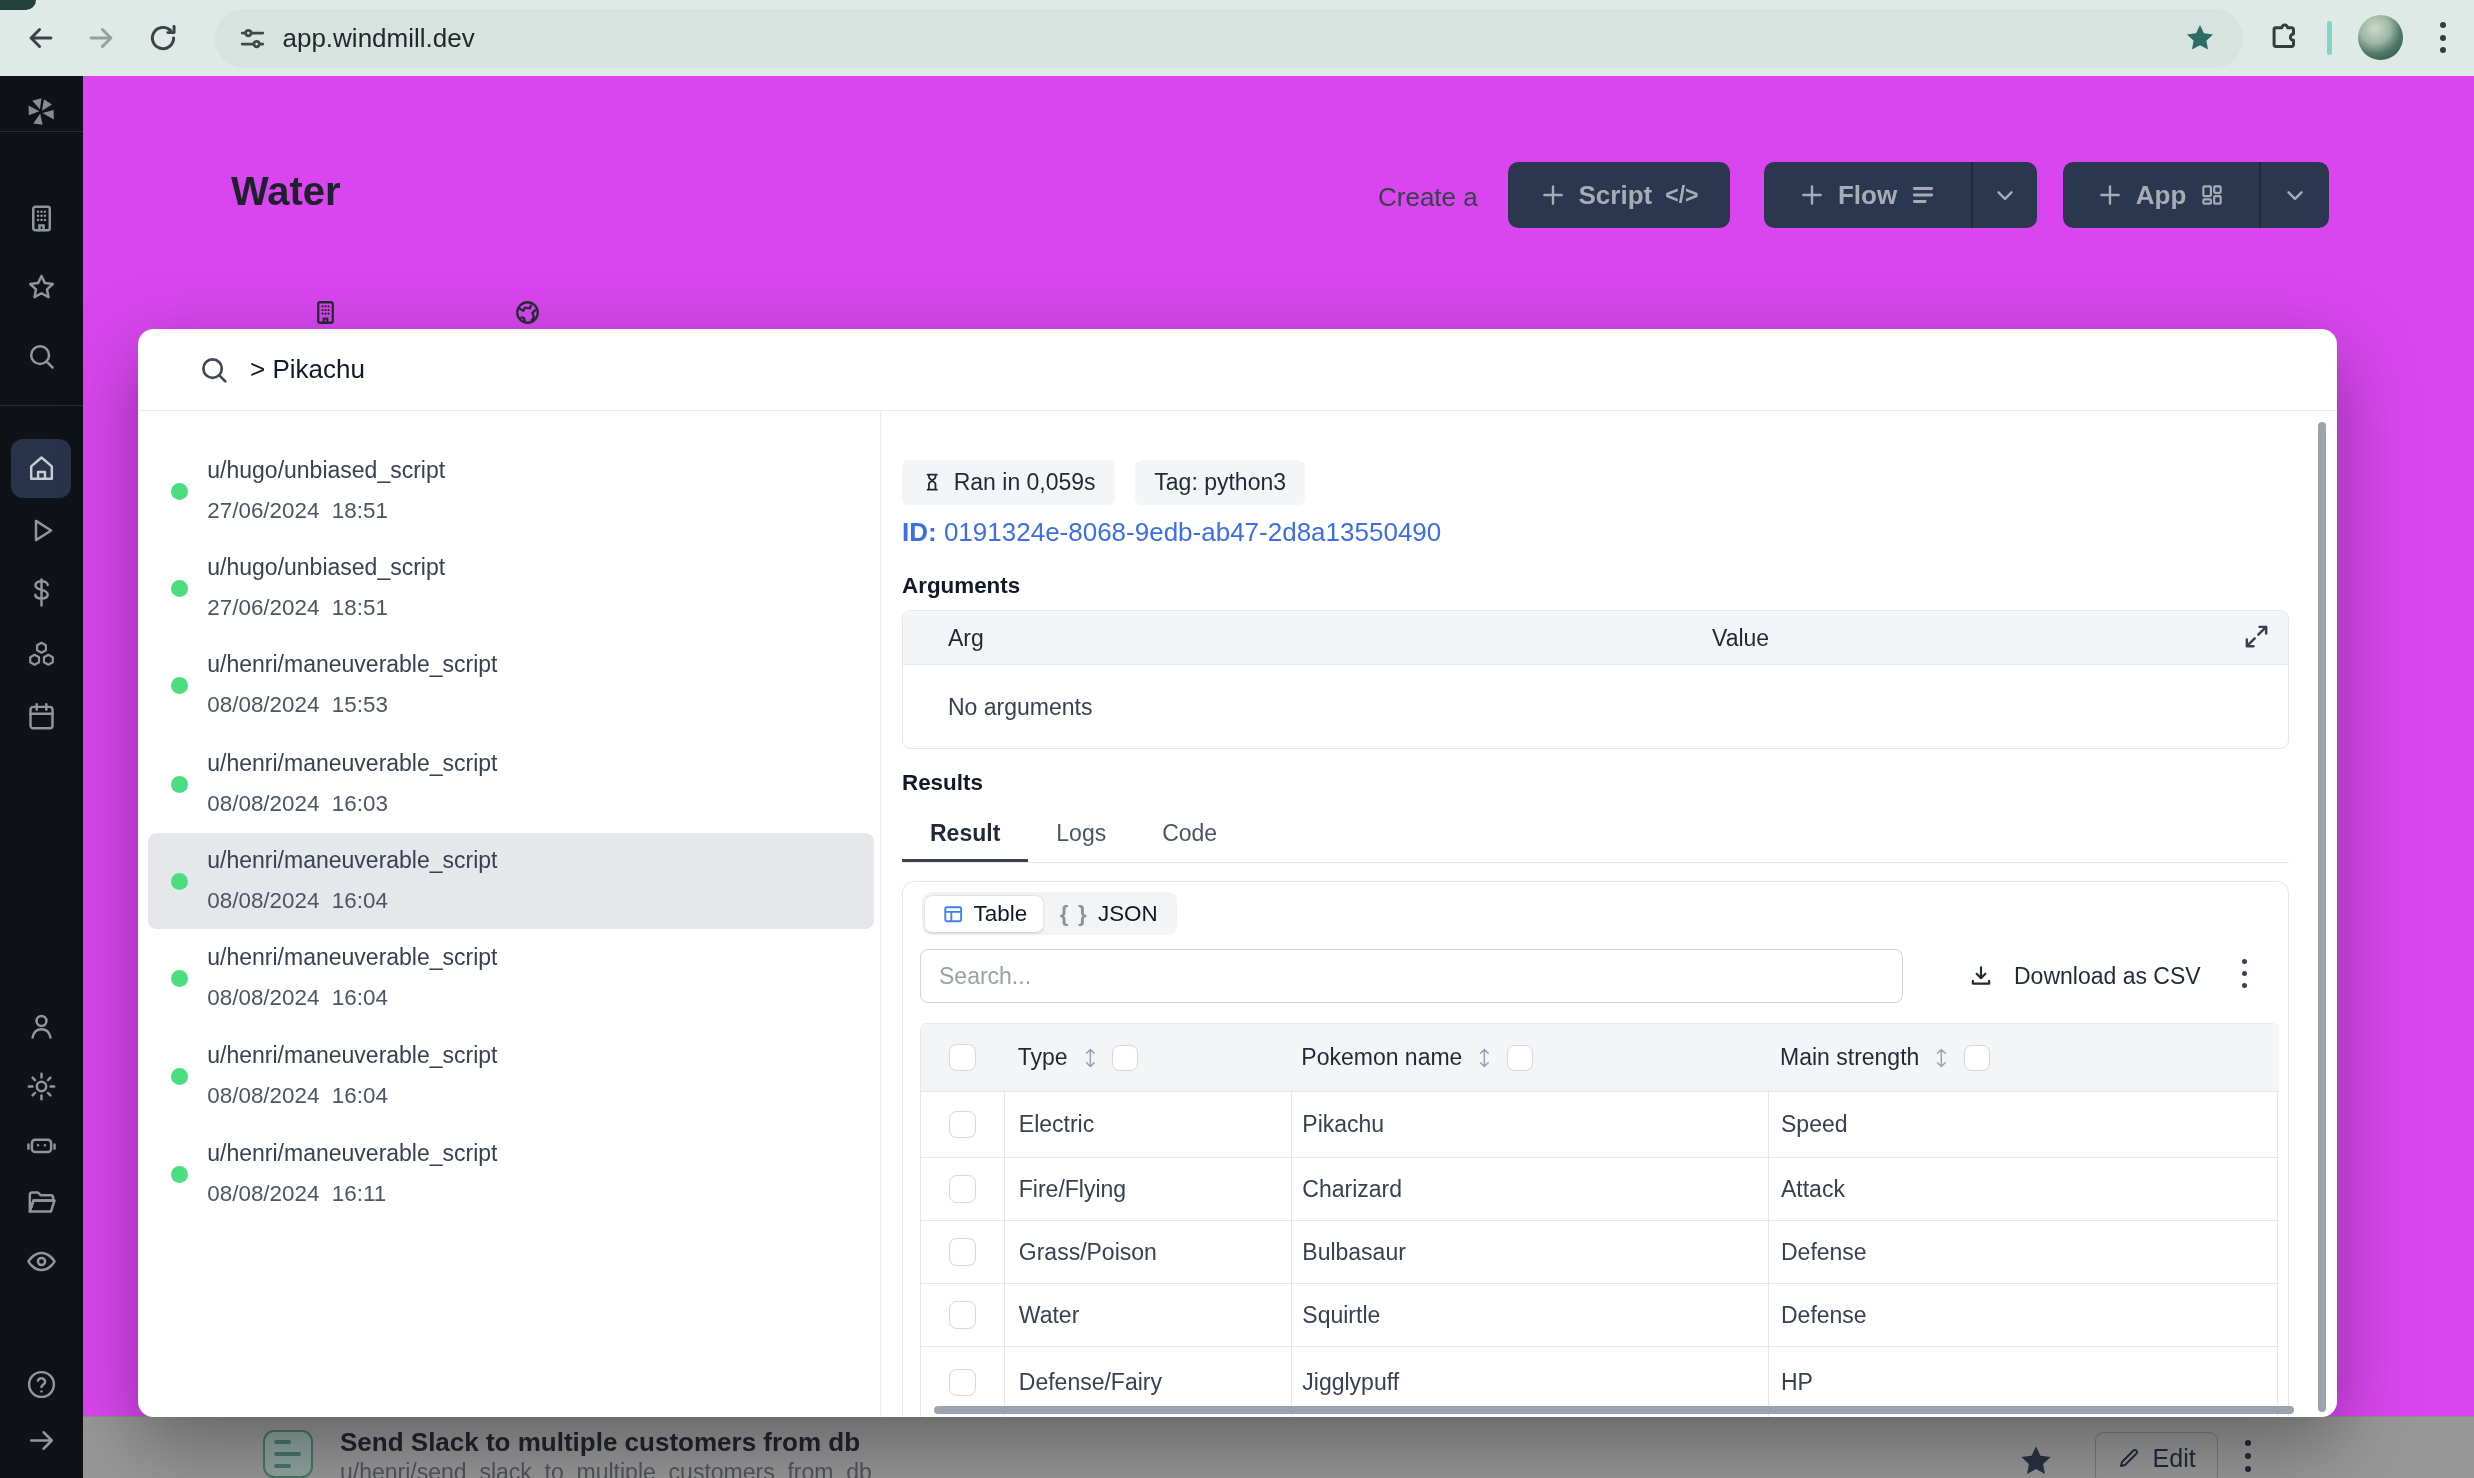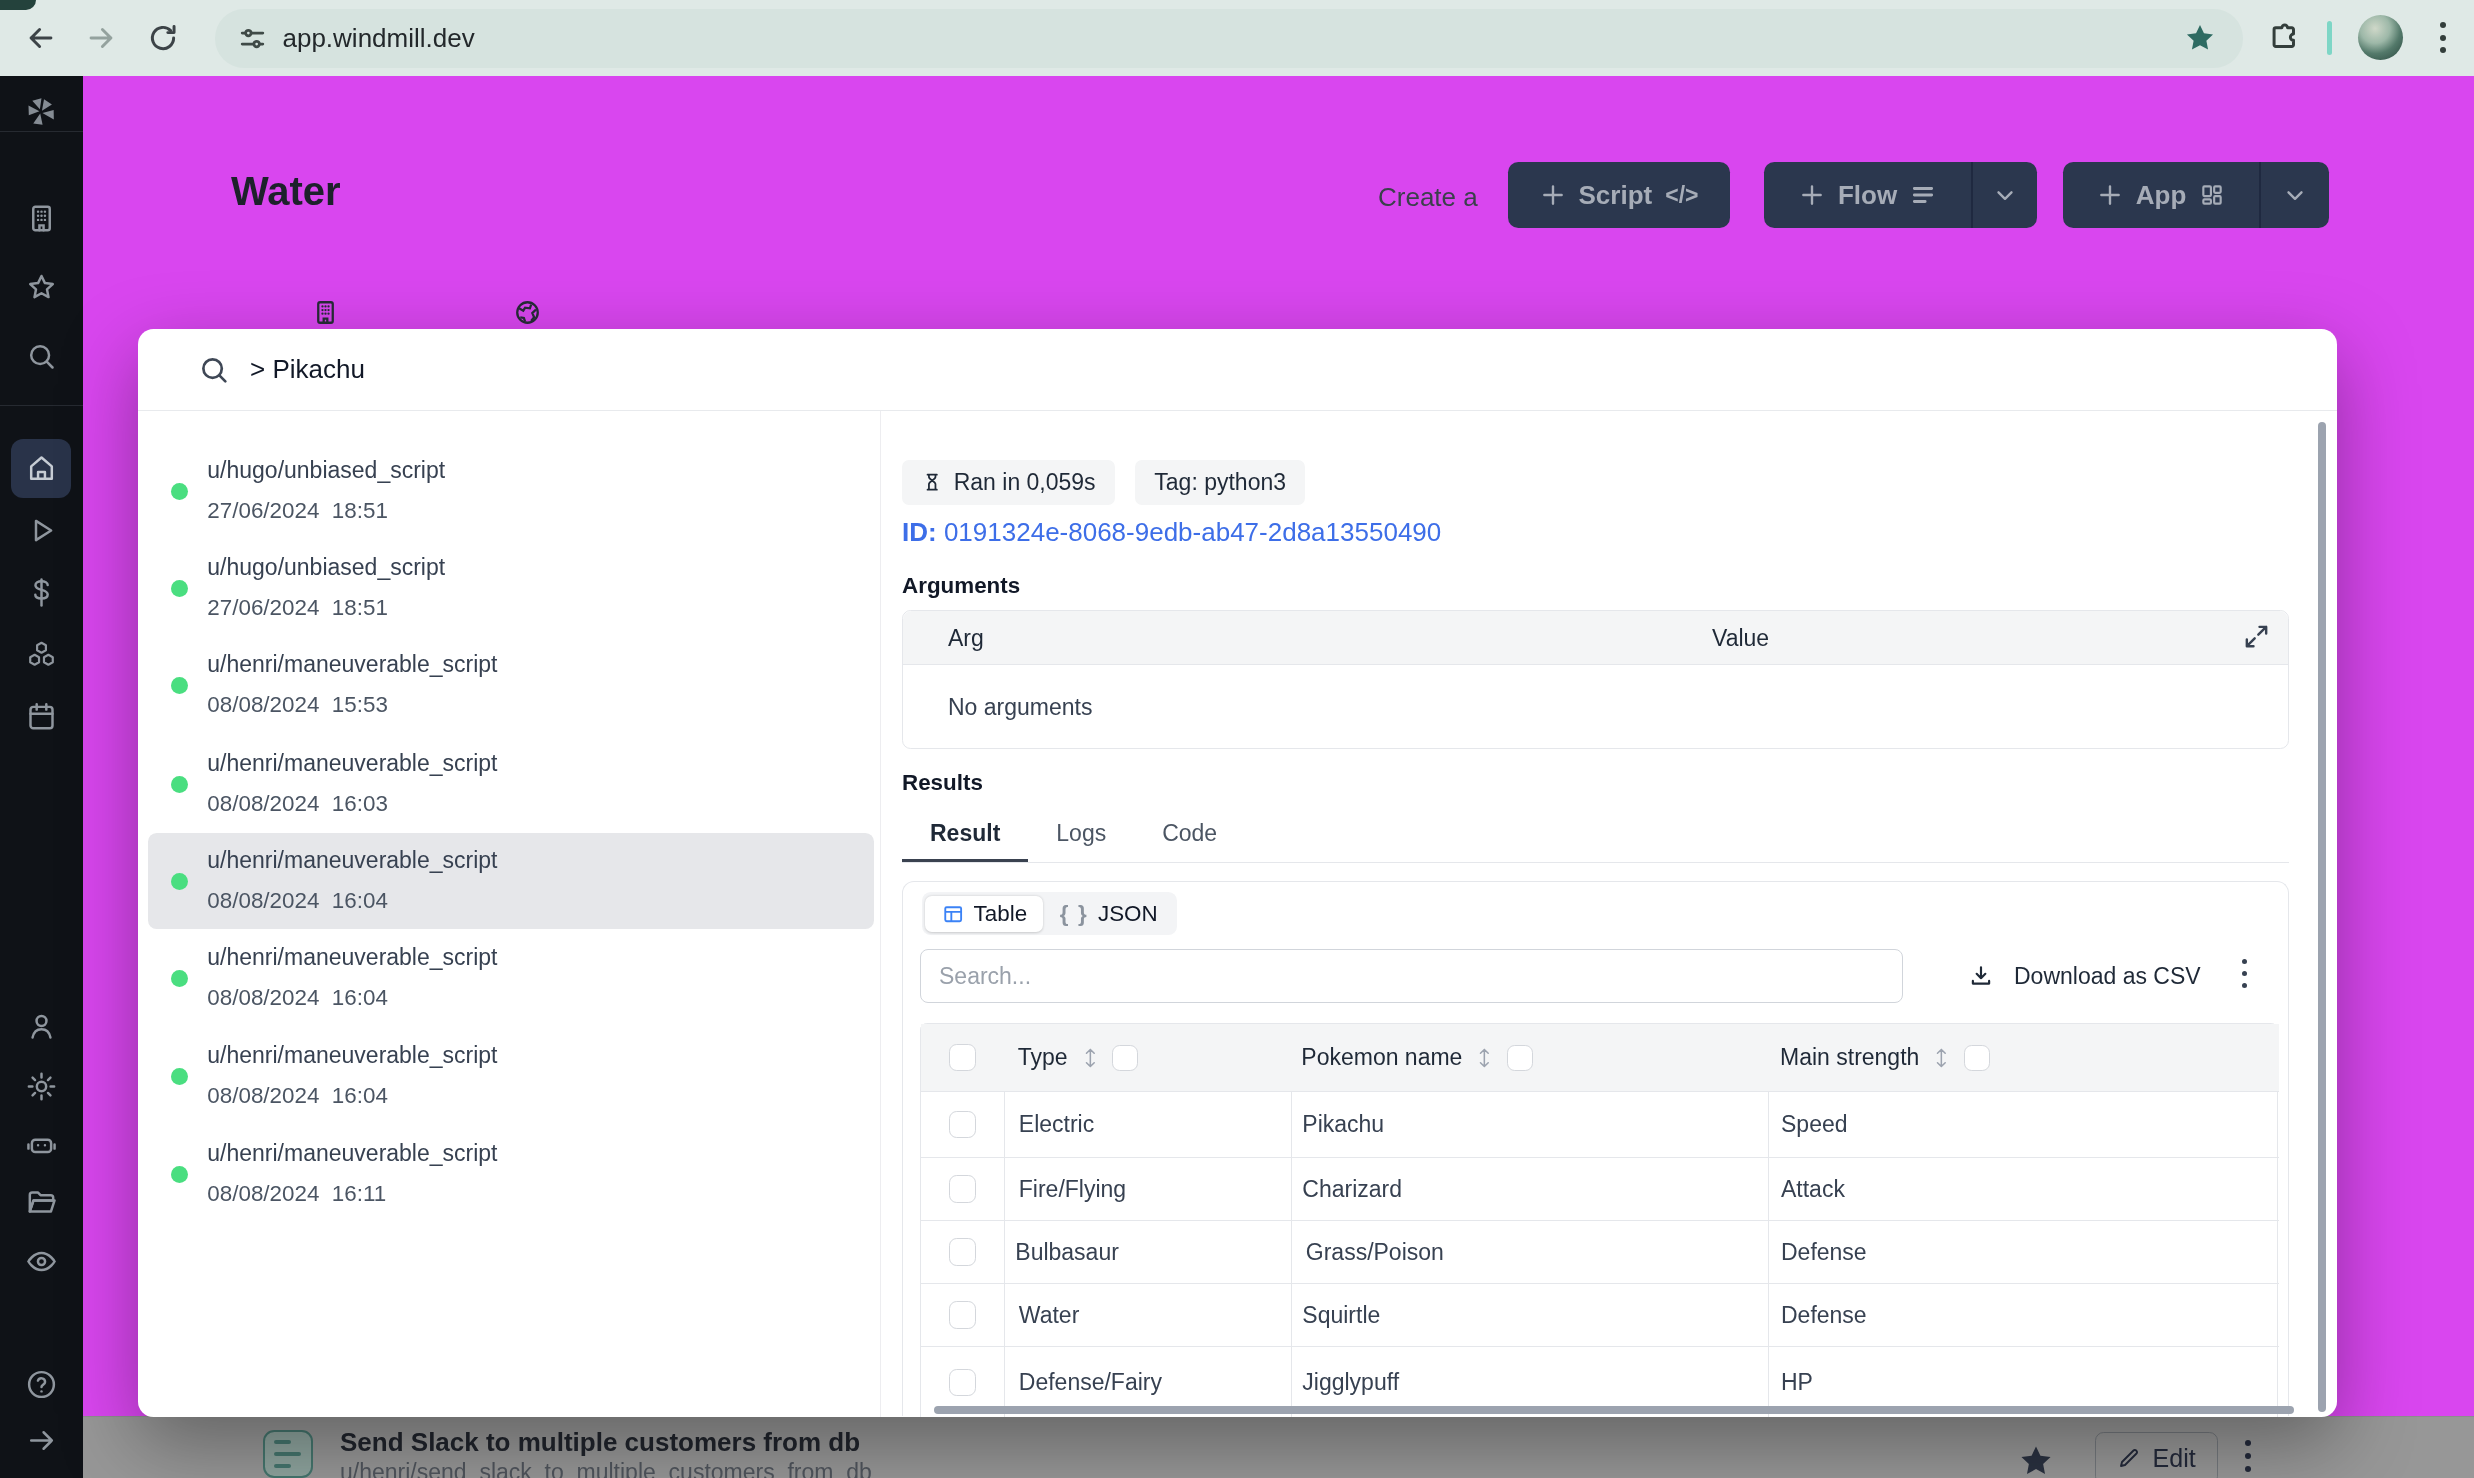--- a/index.html
+++ b/index.html
@@ -552,22 +552,22 @@
         <div class="td ctr">
             <span class="cb"></span>
           </div>
         <div class="td bl pl1">Fire/Flying</div>
         <div class="td bl pl2">Charizard</div>
         <div class="td bl pl3">Attack</div>
 
         <div class="td ctr">
             <span class="cb"></span>
           </div>
+        <div class="td bl pl1">Grass/Poison</div>
         <div class="td bl pl2">Bulbasaur</div>
-        <div class="td bl pl1">Grass/Poison</div>
         <div class="td bl pl3">Defense</div>
 
         <div class="td ctr">
             <span class="cb"></span>
           </div>
         <div class="td bl pl1">Water</div>
         <div class="td bl pl2">Squirtle</div>
         <div class="td bl pl3">Defense</div>
 
         <div class="td ctr">

